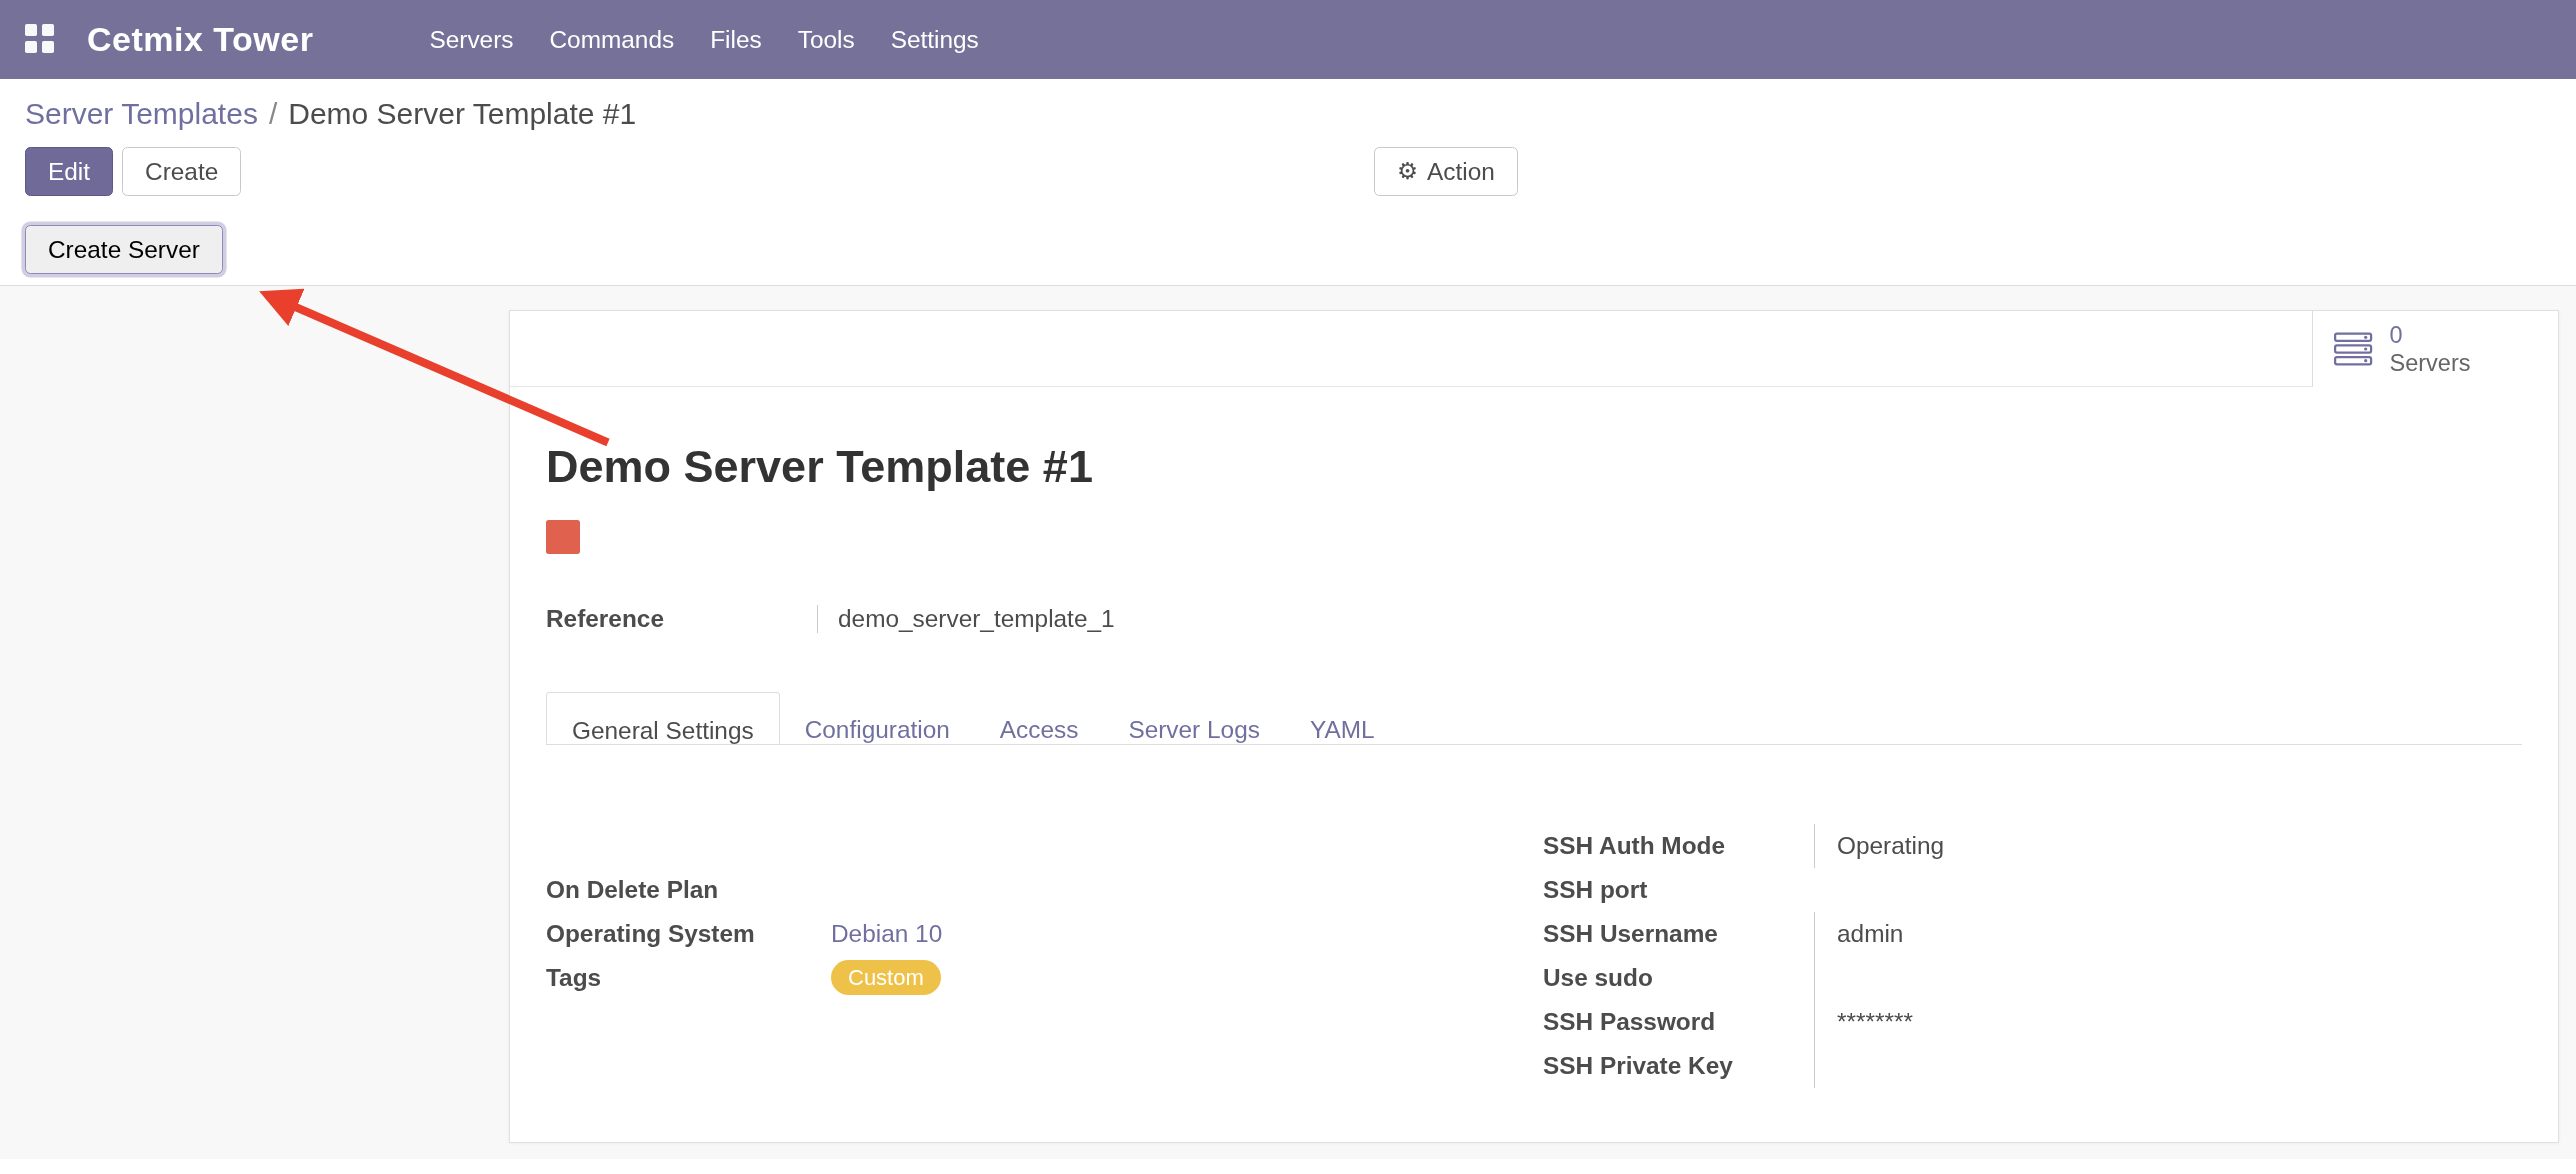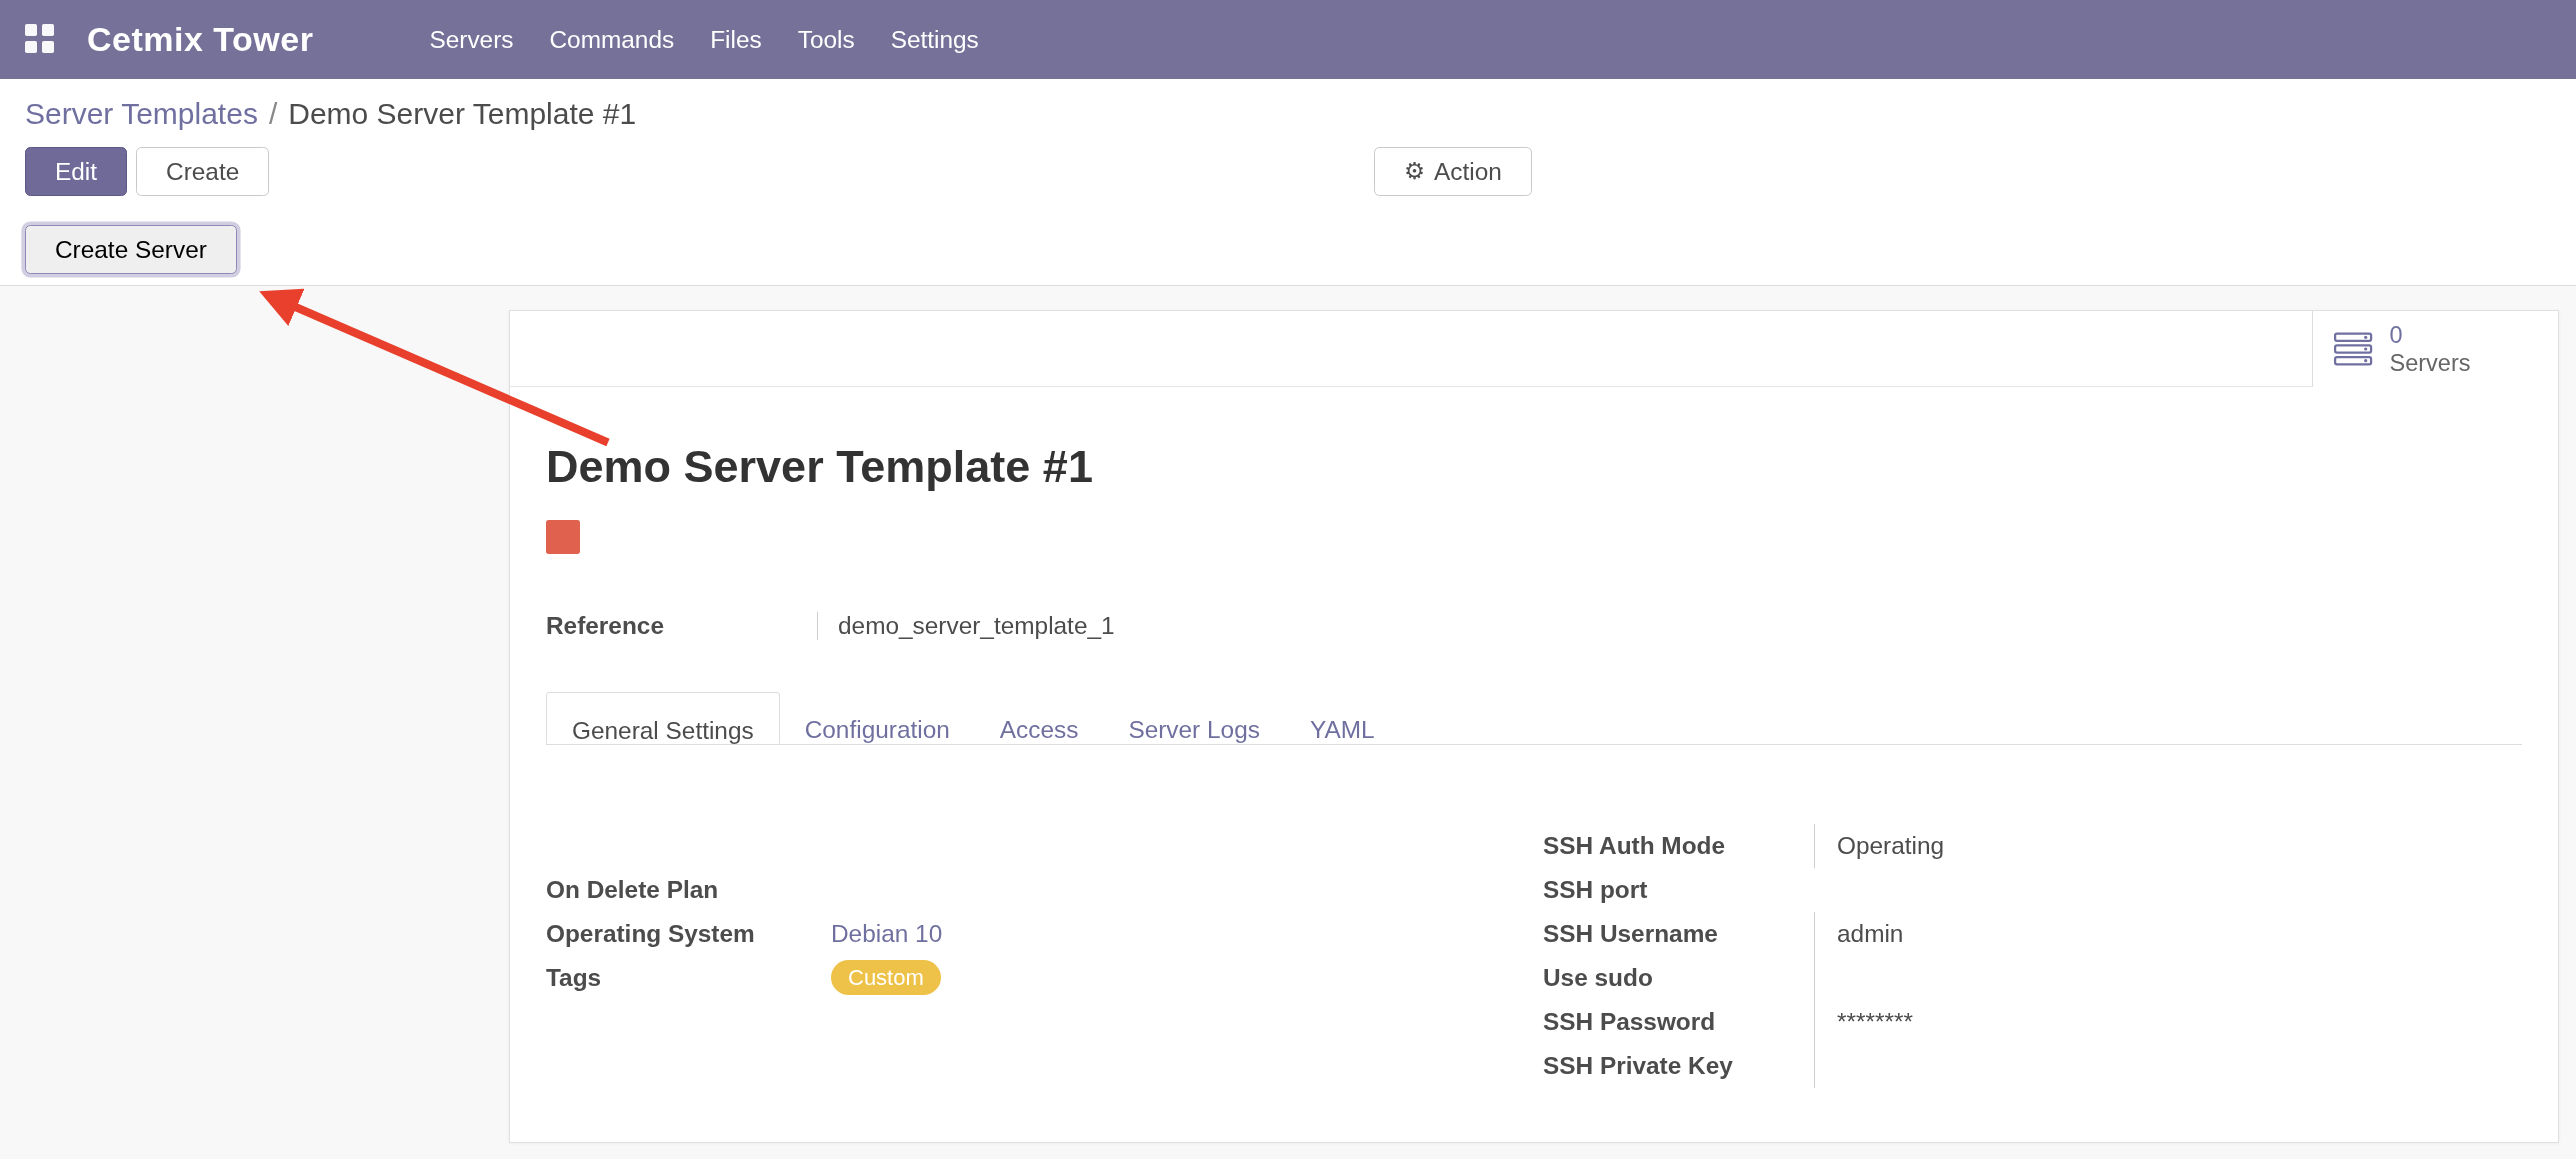--- a/index.html
+++ b/index.html
@@ -15,42 +15,42 @@
   .menu { display:flex; align-items:center; height:100%; }
   .menu a { color:#fff; font-size:24.4px; padding:0 18px; height:100%; display:flex; align-items:center; cursor:pointer; text-decoration:none; }
 
   
   .control-panel { background:#fff; padding:18px 25px 11px 25px; border-bottom:0.9px solid #ddd; }
   .breadcrumb { font-size:30px; display:flex; gap:11px; align-items:baseline; }
   .bc-link { color:#7070a0; cursor:pointer; text-decoration:none; }
   .bc-sep { color:#888; }
   .bc-current { color:#4c4c4c; }
   .cp-buttons { position:relative; margin-top:16.3px; display:flex; gap:9px; height:49px; }
-  .btn { font-family:"Liberation Sans",sans-serif; font-size:24.4px; height:49px; padding:0 29px; border-radius:5.4px; cursor:pointer; display:inline-flex; align-items:center; gap:9px; }
+  .btn { font-family:"Liberation Sans",sans-serif; font-size:24.4px; height:49px; padding:0 22px; border-radius:5.4px; cursor:pointer; display:inline-flex; align-items:center; gap:9px; }
   .btn-primary { background:#6f6a97; border:0.9px solid #5d5886; color:#fff; }
   .btn-secondary { background:#fff; border:0.9px solid #c9c9c9; color:#4c4c4c; }
   .action-btn { position:absolute; left:1349px; top:0; }
   .gear { font-size:23.5px; line-height:1; }
   .actions-row { margin-top:29px; }
   .create-server-btn { background:#efefef; border:0.9px solid #8e89b8; box-shadow:0 0 0 3.6px rgba(140,133,180,.40); }
 
   
   .content { background:#f8f8f8; height:873px; padding-top:23.5px; }
   .sheet { margin-left:509px; width:2050px; height:833px; background:#fff; border:0.9px solid #e0e0e0; box-shadow:0 0.9px 3.6px rgba(0,0,0,.06); position:relative; }
   .sheet-top { height:76px; border-bottom:0.9px solid #e7e7e7; position:relative; }
   .stat-button { position:absolute; right:0; top:0; width:246px; height:76px; border-left:0.9px solid #ddd; display:flex; align-items:center; gap:14.5px; padding-left:20px; cursor:pointer; background:#fff; }
   .stat-text { display:flex; flex-direction:column; line-height:28px; font-size:23.5px; }
   .stat-value { color:#7070a0; }
   .stat-label { color:#666; }
 
   .sheet-body { padding:0 36px; }
   .title { font-size:45px; font-weight:700; color:#333; margin-top:54px; }
   .color-swatch { width:34px; height:34px; border-radius:2.7px; margin-top:27px; cursor:pointer; background:#e0614e; }
 
-  .reference-row { display:flex; align-items:center; margin-top:51px; height:42px; }
+  .reference-row { display:flex; align-items:flex-start; margin-top:51px; height:42px; }
   .f-label { width:271px; font-weight:700; font-size:24.4px; display:flex; align-items:center; }
   .f-sepvalue { border-left:0.9px solid #ccc; padding-left:20px; font-size:24.4px; display:flex; align-items:center; }
 
   .tabs { margin-top:45px; display:flex; border-bottom:0.9px solid #ddd; }
   .tab { font-size:24.4px; height:52px; line-height:51px; padding:12px 25px; color:#7070a0; cursor:pointer; white-space:nowrap; }
   .tab.active { color:#4c4c4c; background:#fff; border:0.9px solid #ddd; border-bottom:0.9px solid #fff; margin-bottom:-0.9px; border-radius:3.6px 3.6px 0 0; }
 
   .fields { display:flex; margin-top:79px; }
   .group-left { flex:0 0 997px; }
   .group-right { flex:1; }

